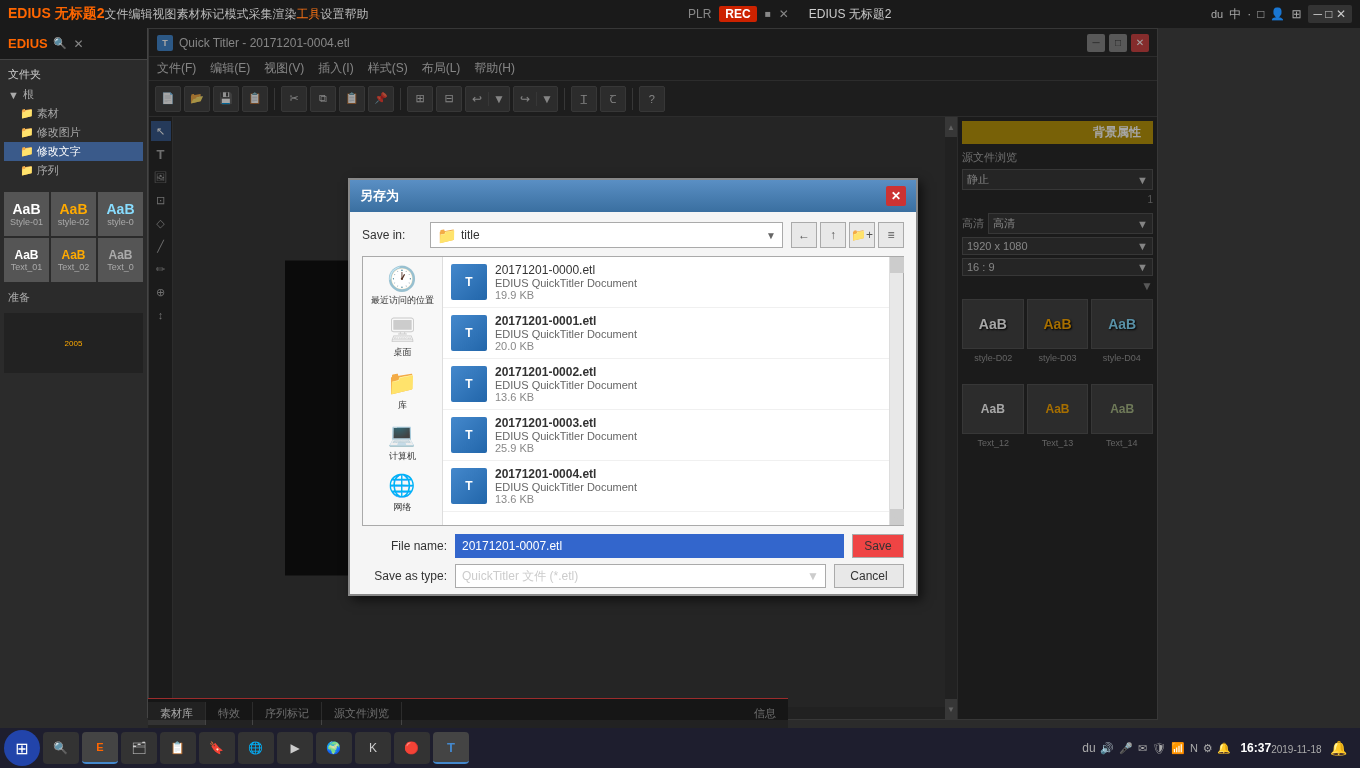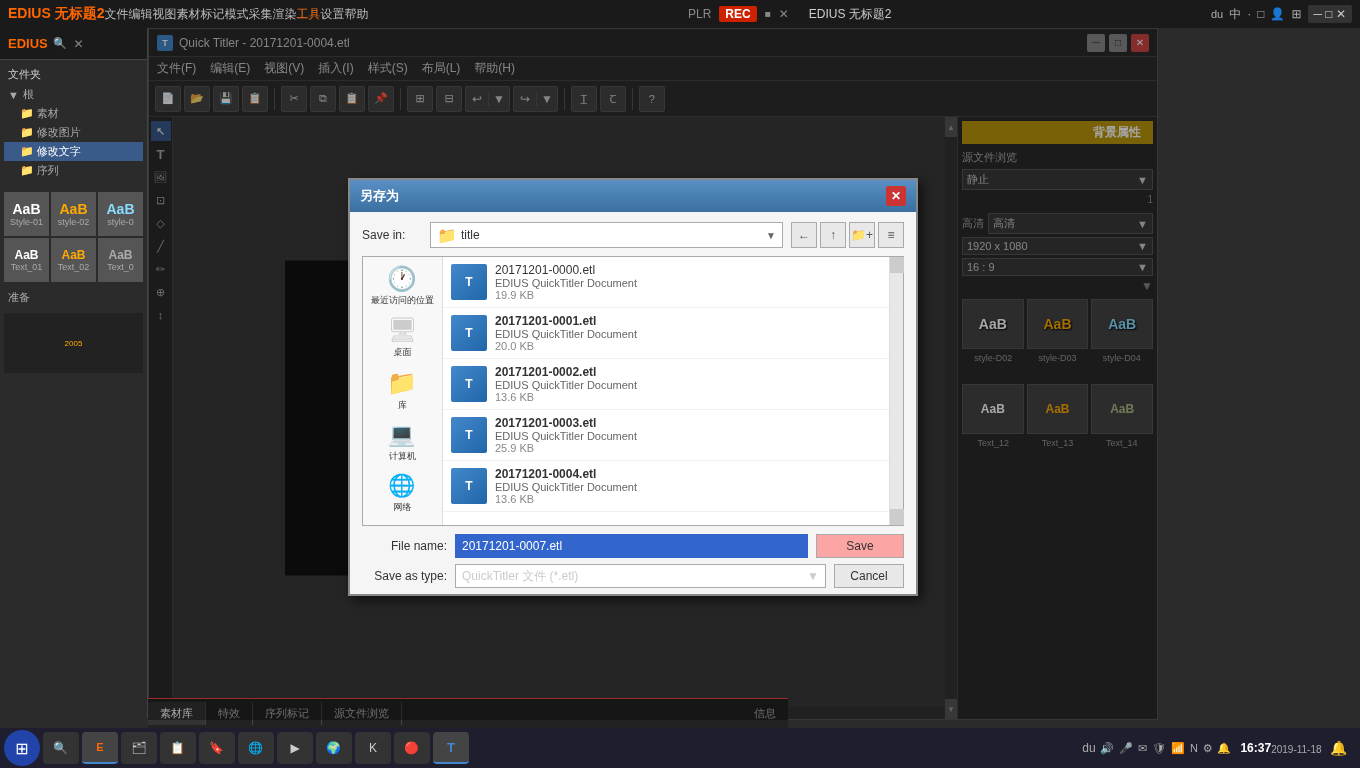--- a/index.html
+++ b/index.html
@@ -362,21 +362,21 @@
           <div style="width:14px;height:16px;background:#ccc;display:flex;align-items:center;justify-content:center;font-size:8px;cursor:pointer;">▲</div>
           <div style="flex:1;width:100%;background:#e8e8e8;"></div>
           <div style="width:14px;height:16px;background:#ccc;display:flex;align-items:center;justify-content:center;font-size:8px;cursor:pointer;">▼</div>
         </div>
       </div>
 
       <div style="margin-top:8px;">
         <div style="display:flex;align-items:center;margin-bottom:6px;gap:8px;">
           <span style="color:#333;font-size:12px;width:85px;text-align:right;">File name:</span>
           <input type="text" style="flex: 1 1 0%; height: 24px; border: 1px solid rgb(51, 102, 204); padding: 0px 6px; font-size: 12px; background: rgb(51, 102, 204); color: rgb(255, 255, 255); outline: none;" value="20171201-0007.etl">
-          <div style="width:88px;height:24px;background:#fca5a5;border:1px solid #aaa;display:flex;align-items:center;justify-content:center;cursor:pointer;font-size:12px;color:#333;">Save</div>
+          <div style="width:52px;height:24px;background:#ef4444;border:1px solid #aaa;display:flex;align-items:center;justify-content:center;cursor:pointer;font-size:12px;color:#333;">Save</div>
         </div>
         <div style="display:flex;align-items:center;gap:8px;">
           <span style="color:#333;font-size:12px;width:85px;text-align:right;">Save as type:</span>
           <div style="flex:1;height:24px;border:1px solid #aaa;padding:0 6px;font-size:12px;background:#fff;display:flex;align-items:center;justify-content:space-between;cursor:pointer;">
             <span>QuickTitler 文件 (*.etl)</span>
             <span>▼</span>
           </div>
           <div style="width:70px;height:24px;background:#e8e8e8;border:1px solid #aaa;display:flex;align-items:center;justify-content:center;cursor:pointer;font-size:12px;color:#333;">Cancel</div>
         </div>
       </div>

